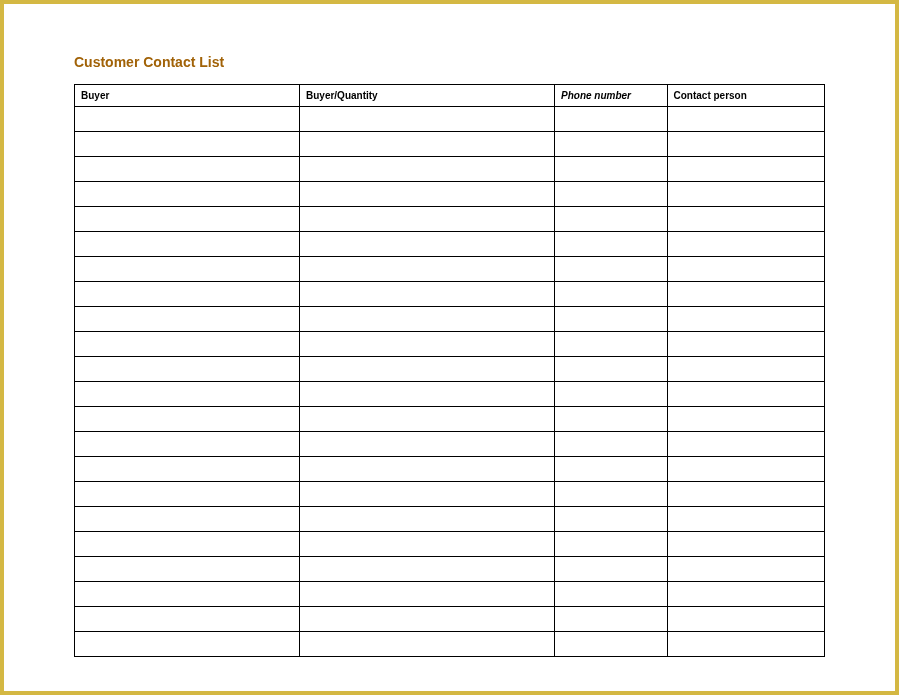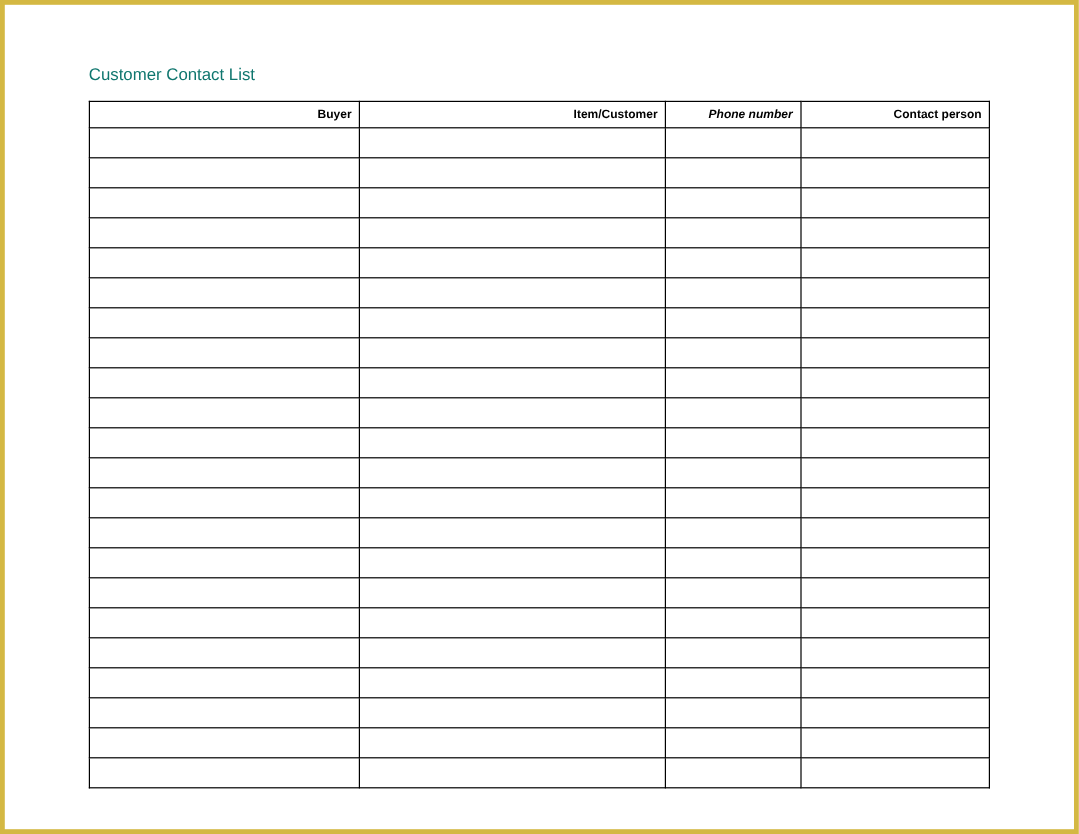--- a/index.html
+++ b/index.html
@@ -10,57 +10,56 @@
     body {
       width: 899px;
       height: 695px;
       background: #ffffff;
       border: 4px solid #d4b843;
       padding: 50px 70px 30px 70px;
       font-family: Arial, Helvetica, sans-serif;
     }
     .title {
       font-size: 14px;
-      font-weight: normal;
-      color: #0f766e;
+      font-weight: bold;
+      color: #a16207;
       margin-bottom: 14px;
     }
     table {
       width: 100%;
       border-collapse: collapse;
     }
     th, td {
       border: 1px solid #000000;
       font-size: 10px;
       text-align: left;
       padding: 4px 6px;
     }
     th {
       font-weight: bold;
       height: 22px;
-      text-align: right;
     }
     td {
       height: 25px;
     }
     .col-buyer { width: 30%; }
     .col-item { width: 34%; }
     .col-phone { width: 15%; font-style: italic; }
     .col-contact { width: 21%; }
   </style>
 </head>
 <body>
 
 <div class="title">Customer Contact List</div>
 
 <table>
   <thead>
     <tr>
       <th class="col-buyer">Buyer</th>
-      <th class="col-item">Item/Customer</th>
+      <th class="col-item">Buyer/Quantity</th>
       <th class="col-phone">Phone number</th>
       <th class="col-contact">Contact person</th>
     </tr>
   </thead>
   <tbody id="table-body">
   <tr>
         <td></td>
         <td></td>
         <td></td>
         <td></td>

